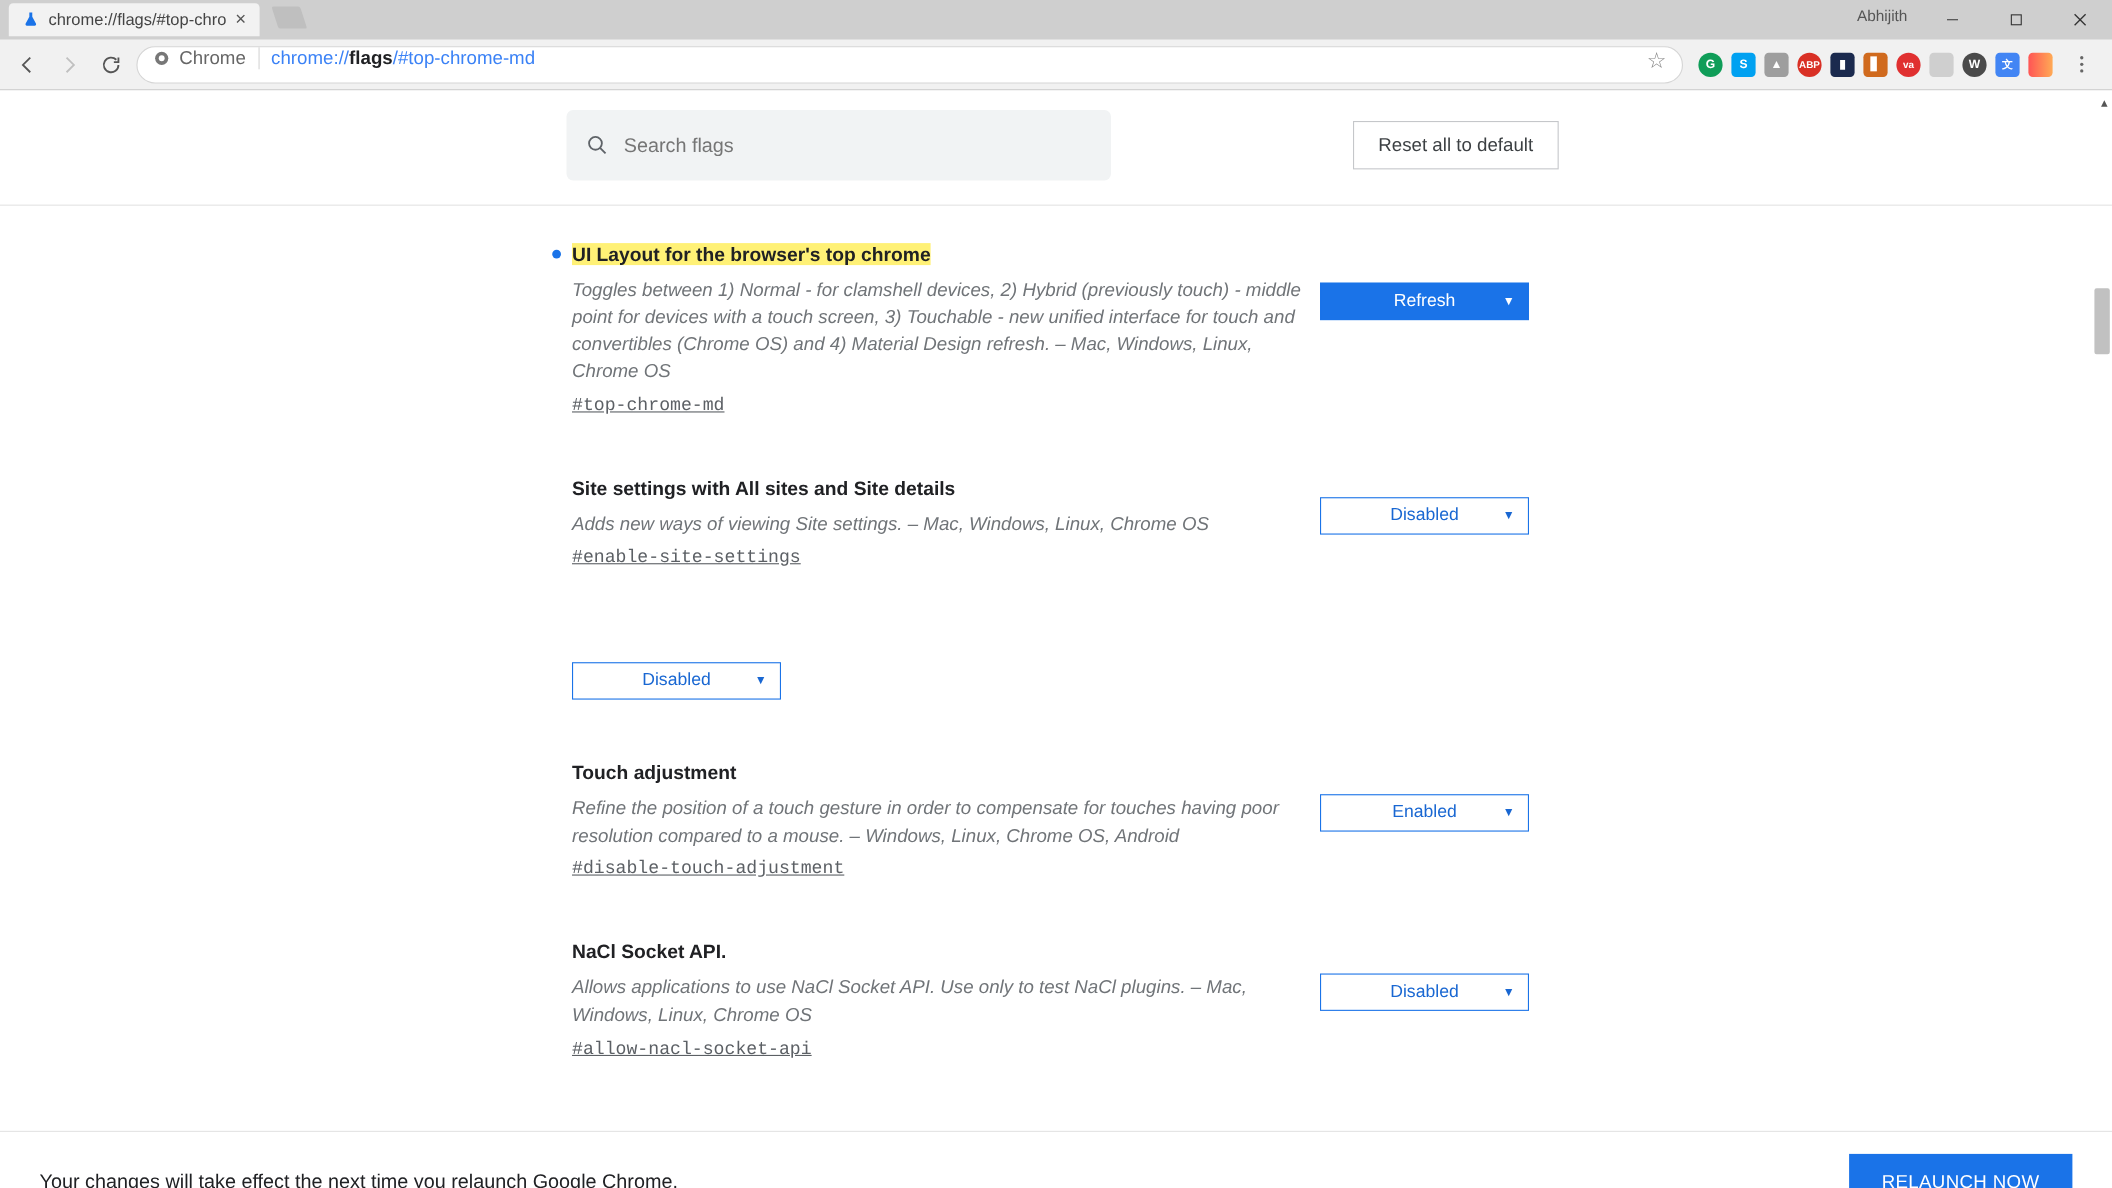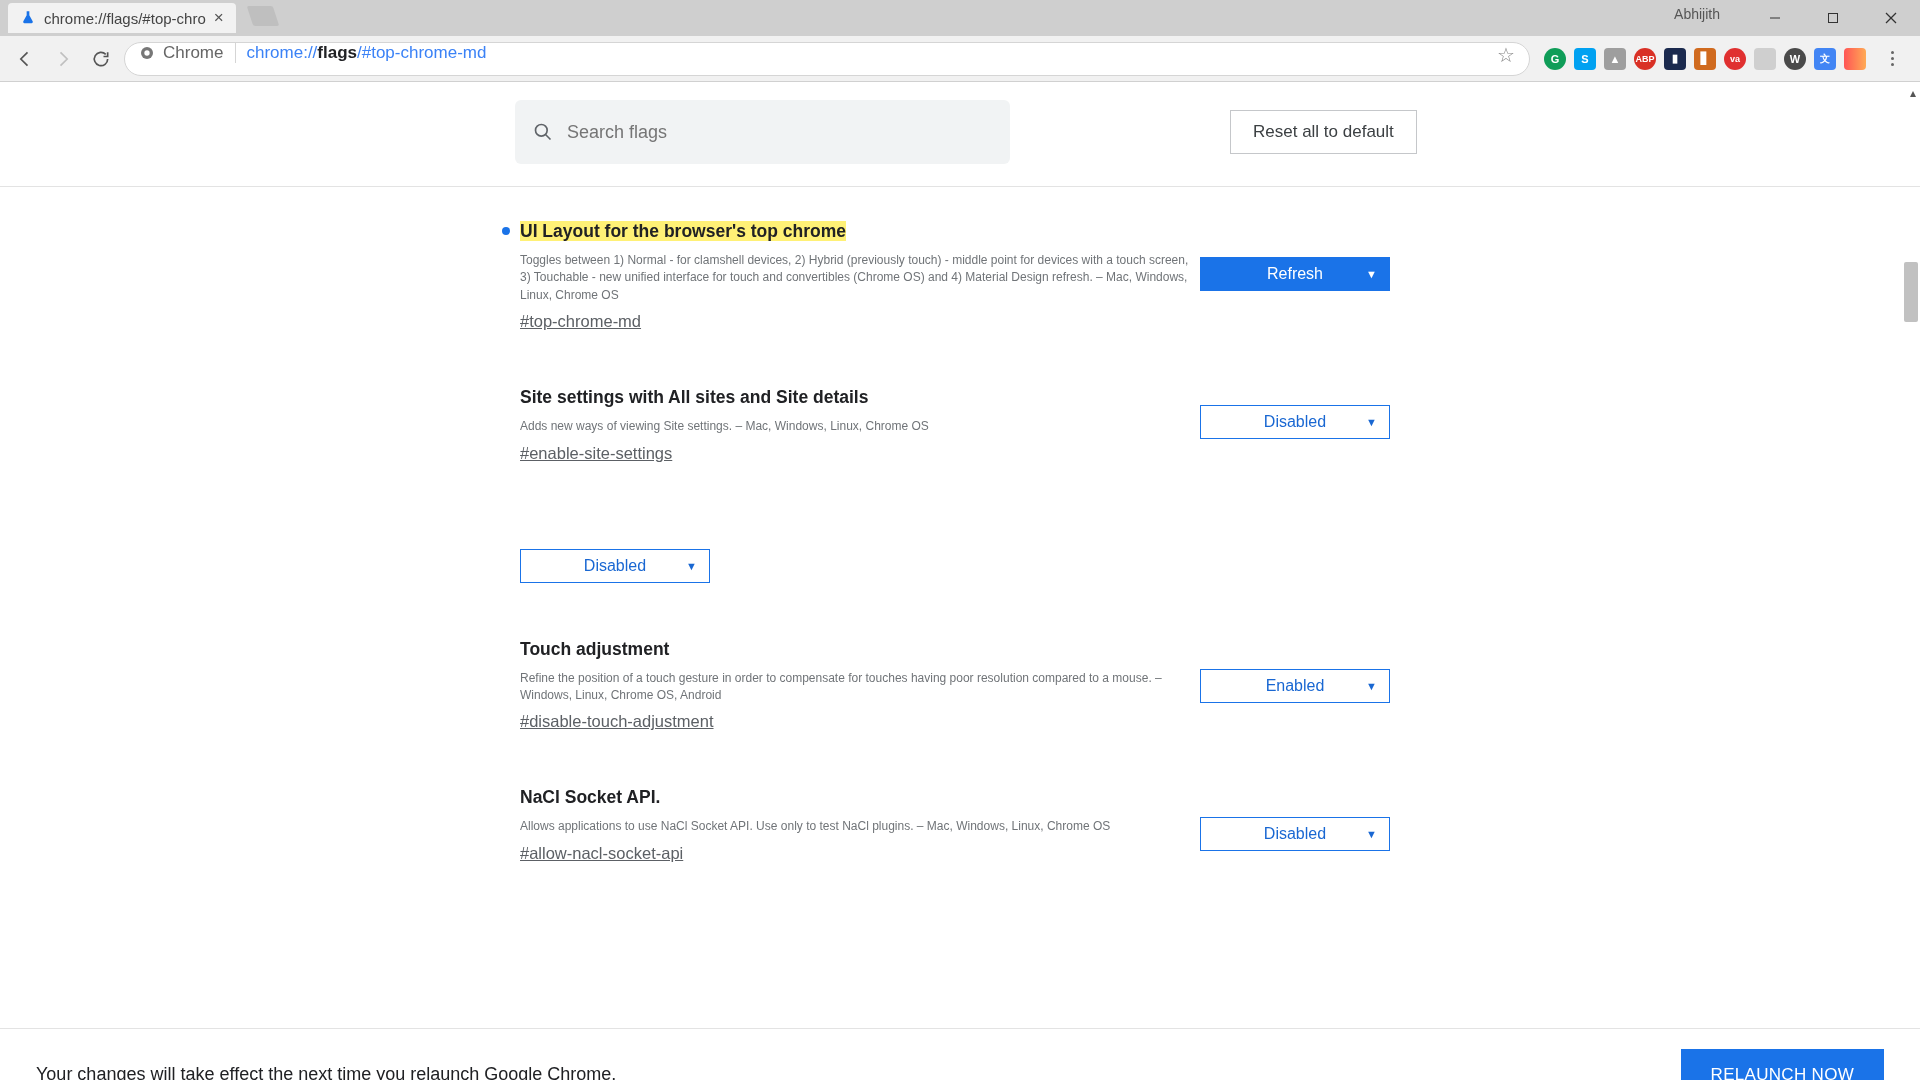--- a/index.html
+++ b/index.html
@@ -5,21 +5,21 @@
 * { margin: 0; padding: 0; box-sizing: border-box; font-family: "Segoe UI", Arial, sans-serif; }
 html, body { width: 1920px; height: 1080px; overflow: hidden; background: #fff; }
 
 
 .titlebar { height: 36px; background: #cfcfcf; display: flex; align-items: center; position: relative; }
 .tab { height: 30px; background: #f2f2f2; margin-left: 8px; padding: 0 12px; display: flex; align-items: center; gap: 8px; font-size: 15px; color: #444; border-top-left-radius: 4px; border-top-right-radius: 4px; position: relative; min-width: 210px; }
 .tab::before, .tab::after { content: ""; position: absolute; bottom: 0; width: 14px; height: 14px; }
 .favicon-flask { width: 16px; height: 16px; display: inline-flex; align-items: center; justify-content: center; }
 .tab-close { font-size: 17px; color: #555; margin-left: auto; }
 .new-tab { width: 26px; height: 20px; background: #bfbfbf; margin-left: 14px; margin-bottom: 4px; transform: skewX(18deg); border-radius: 2px; }
-.win-user { position: absolute; right: 200px; top: 6px; font-size: 14px; color: #555; }
+.win-user { position: absolute; right: 186px; top: 6px; font-size: 14px; color: #555; }
 .win-controls { position: absolute; right: 0; top: 0; height: 36px; display: flex; }
 .win-btn { width: 58px; display: flex; align-items: center; justify-content: center; color: #333; font-size: 14px; }
 .win-btn svg { width: 12px; height: 12px; }
 
 
 .addrbar { height: 46px; background: #f1f1f1; border-bottom: 1px solid #d0d0d0; display: flex; align-items: center; padding: 0 10px; gap: 8px; }
 .nav-btn { width: 30px; height: 30px; display: flex; align-items: center; justify-content: center; color: #555; }
 .nav-btn.disabled { color: #b5b5b5; }
 .omnibox { flex: 1; height: 34px; background: #fff; border: 1px solid #d5d5d5; border-radius: 20px; display: flex; align-items: flex-start; padding: 0 14px; gap: 10px; font-size: 17px; color: #555; }
 .omnibox .scheme { border-right: 1px solid #d5d5d5; padding-right: 12px; display: flex; align-items: center; gap: 8px; color: #666; }
@@ -51,22 +51,22 @@
 .search-wrap input { border: none; background: transparent; outline: none; font-size: 18px; color: #202124; flex: 1; }
 .reset-btn { height: 44px; padding: 0 22px; border: 1px solid #c5c7ca; background: #fff; color: #3c4043; font-size: 17px; cursor: pointer; }
 
 
 .flags-content { width: 880px; margin: 0 auto; padding-top: 34px; }
 .flag { display: flex; margin-bottom: 56px; position: relative; }
 .flag-text { width: 680px; }
 .flag-title { font-size: 17.5px; font-weight: 600; color: #202124; display: inline; }
 .flag-title.hl { background: #fff176; }
 .mod-dot { position: absolute; left: -18px; top: 6px; width: 8px; height: 8px; border-radius: 50%; background: #1a73e8; }
-.flag-desc { font-size: 12px; color: #707478; margin-top: 10px; line-height: 1.45; }
-.flag-anchor { font-size: 16.5px; color: #5c6065; text-decoration: underline; margin-top: 8px; display: inline-block; }
+.flag-desc { font-size: 17px; color: #707478; margin-top: 10px; line-height: 1.45; font-style: italic; }
+.flag-anchor { font-size: 16.5px; color: #5c6065; text-decoration: underline; margin-top: 8px; display: inline-block; font-family: Liberation Mono, monospace; }
 .flag-select { width: 190px; height: 34px; border: 1px solid #1a73e8; background: #fff; color: #1967d2; font-size: 16px; display: flex; align-items: center; justify-content: center; gap: 28px; align-self: flex-start; margin-top: 36px; position: relative; }
 .flag-select.filled { background: #1a73e8; color: #ffffff; border-color: #1a73e8; }
 .flag-select .caret { font-size: 11px; position: absolute; right: 12px; }
 
 
 .scroll-up { position: absolute; right: 4px; top: 4px; font-size: 12px; color: #555; }
 .scroll-thumb { position: absolute; right: 2px; top: 180px; width: 14px; height: 60px; background: #c1c1c1; border-radius: 2px; }
 
 
 .footer-bar { height: 92px; border-top: 1px solid #e3e3e3; display: flex; align-items: center; padding: 0 36px; justify-content: space-between; background: #fff; }

